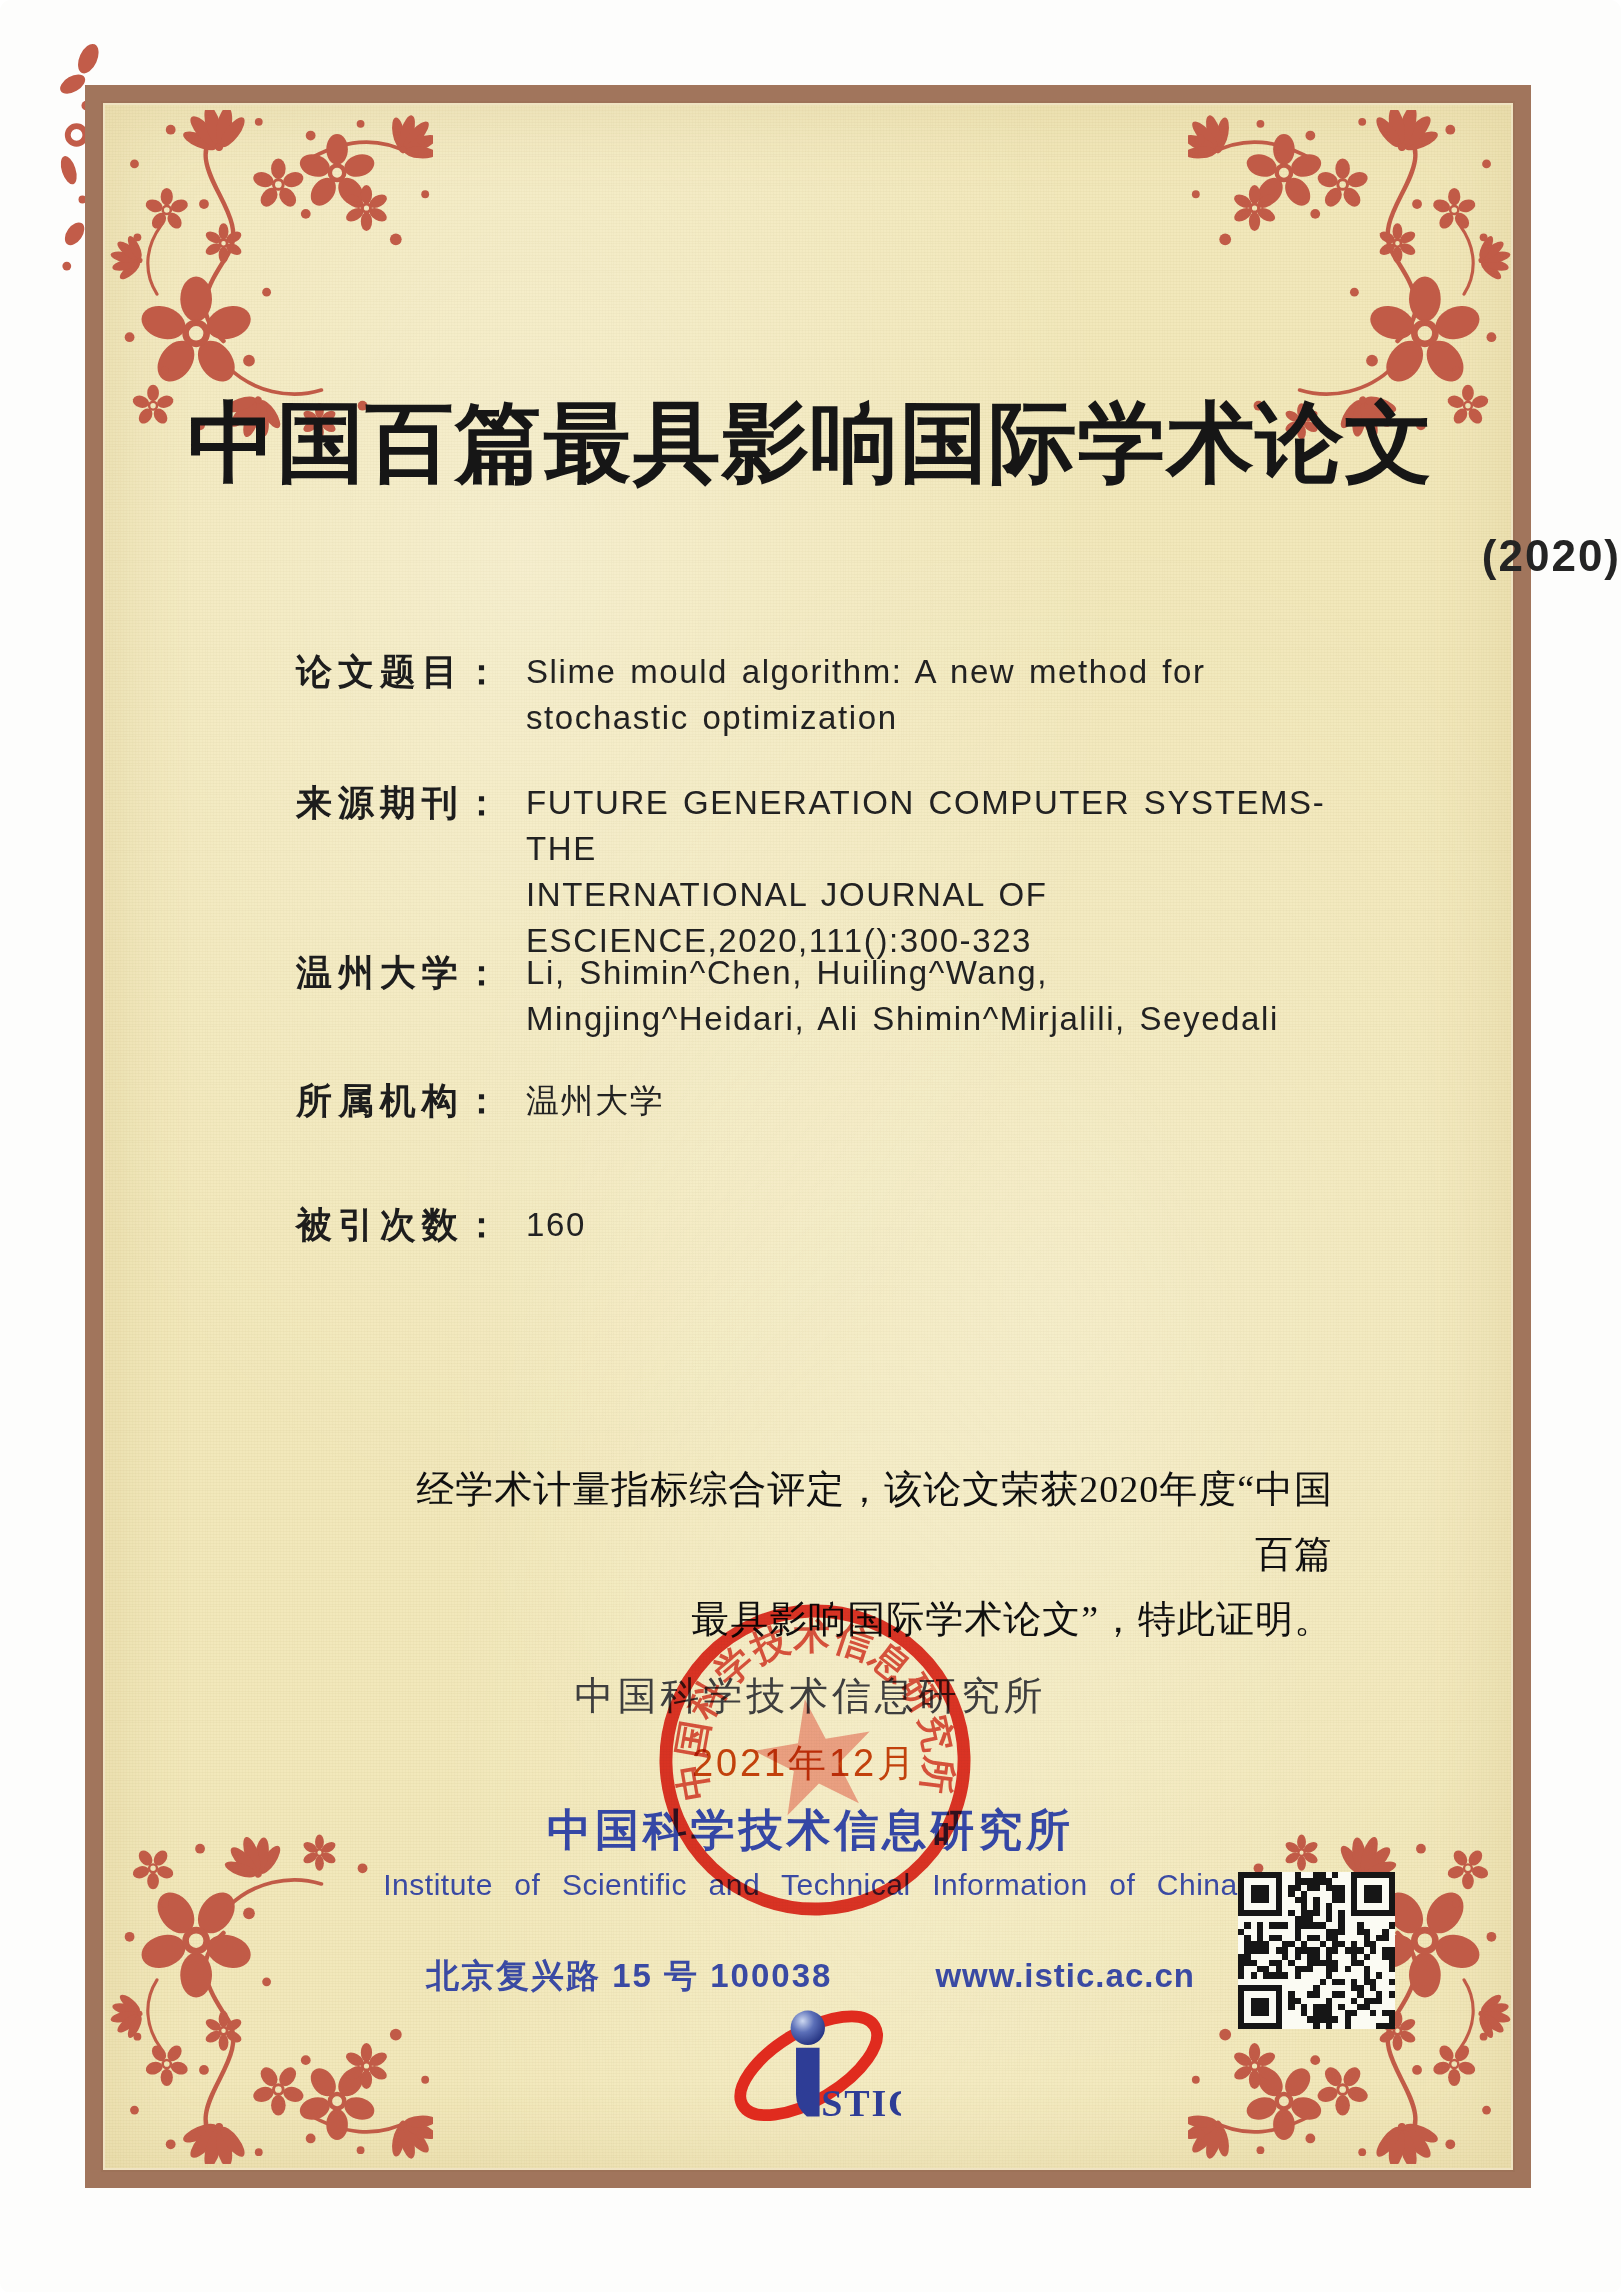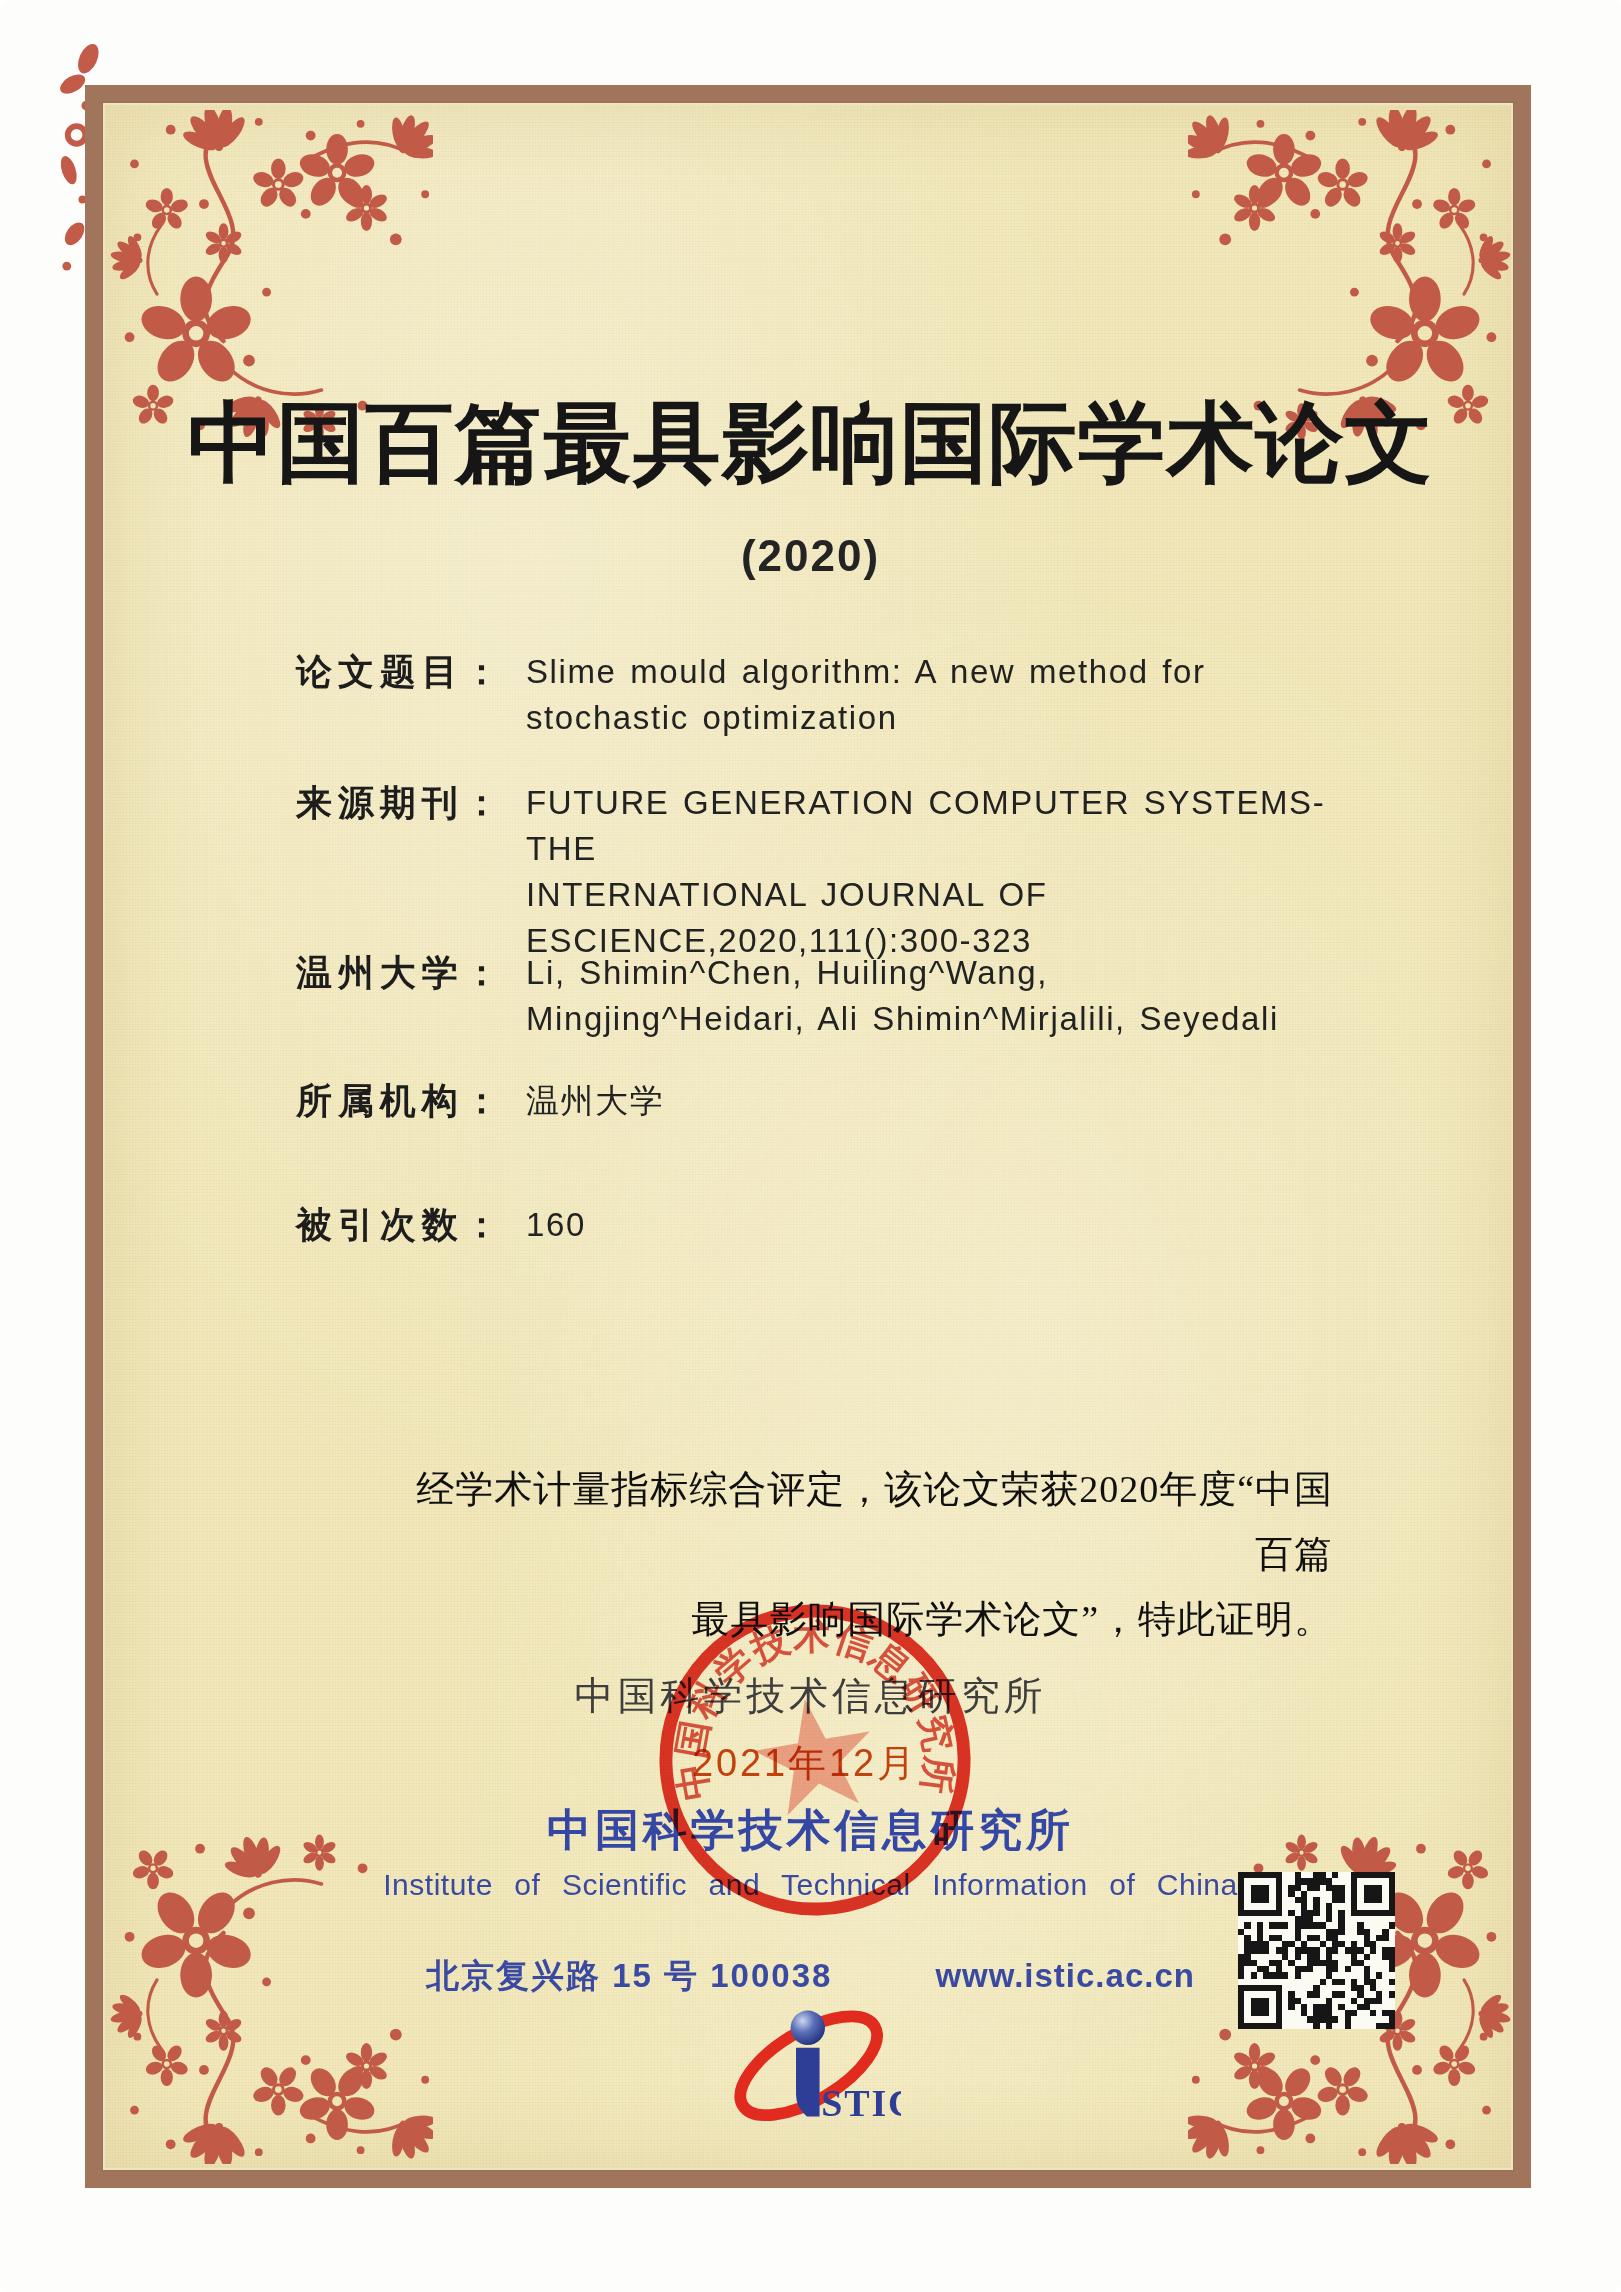--- a/index.html
+++ b/index.html
@@ -21,21 +21,21 @@
   
   .orn{position:absolute;width:323px;height:333px;color:#c15b47;pointer-events:none;}
   .orn.tl{left:110px;top:110px;}
   .orn.tr{left:1188px;top:110px;transform:scaleX(-1);}
   .orn.bl{left:110px;top:1831px;transform:scaleY(-1);}
   .orn.br{left:1188px;top:1831px;transform:scale(-1,-1);}
   .margin-frag{position:absolute;left:57px;top:33px;color:#c25c49;}
   
   .title{position:absolute;left:0;right:0;top:392px;text-align:center;
          font-size:88px;font-weight:900;color:#161616;letter-spacing:1px;line-height:102px;}
-  .year{position:absolute;left:0;right:0;top:531px;text-align:center;
+  .year{position:absolute;left:0;right:0;top:531px;text-align:right;
         font-size:44px;font-weight:700;color:#242424;letter-spacing:2px;}
   .row{position:absolute;left:288px;width:1098px;display:flex;}
   .flabel{width:230px;flex:0 0 230px;font-size:36px;font-weight:800;color:#1d1d1d;
           letter-spacing:5.9px;line-height:46px;white-space:nowrap;margin-left:8px;}
   .fvalue{font-size:33px;color:#222222;line-height:46px;letter-spacing:1.6px;word-spacing:2.9px;}
   .statement{position:absolute;left:323px;top:1457px;width:1010px;
              font-family:"Liberation Serif","DejaVu Serif",serif;
              font-size:38px;line-height:65px;color:#101010;letter-spacing:1px;text-align:right;}
   .statement .ind{text-indent:2.05em;}
   .org-gray{position:absolute;left:0;right:0;top:1669px;text-align:center;

